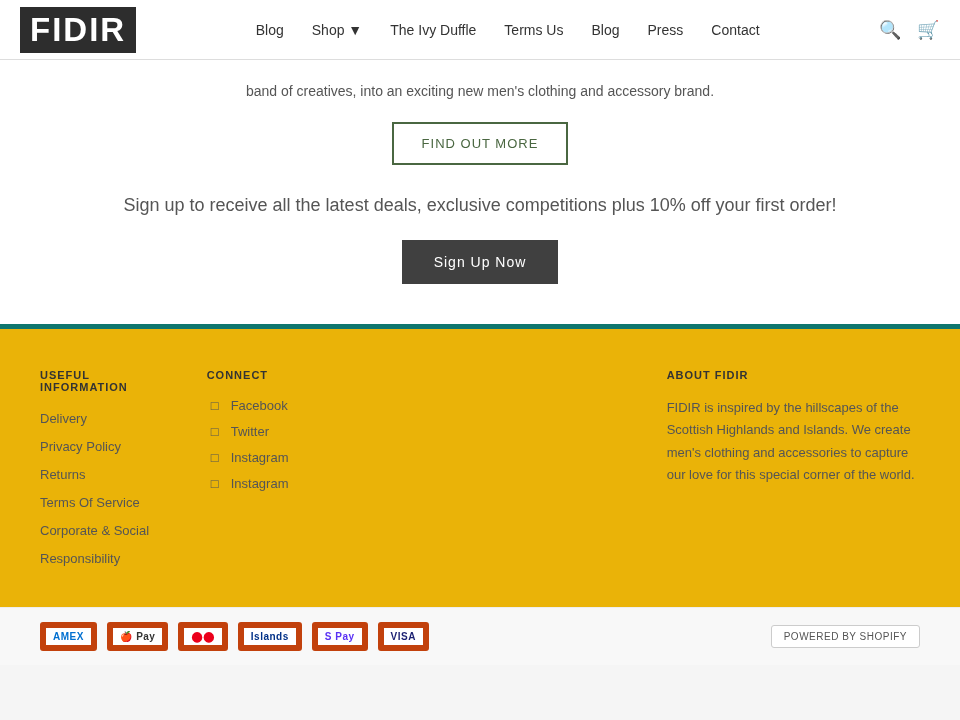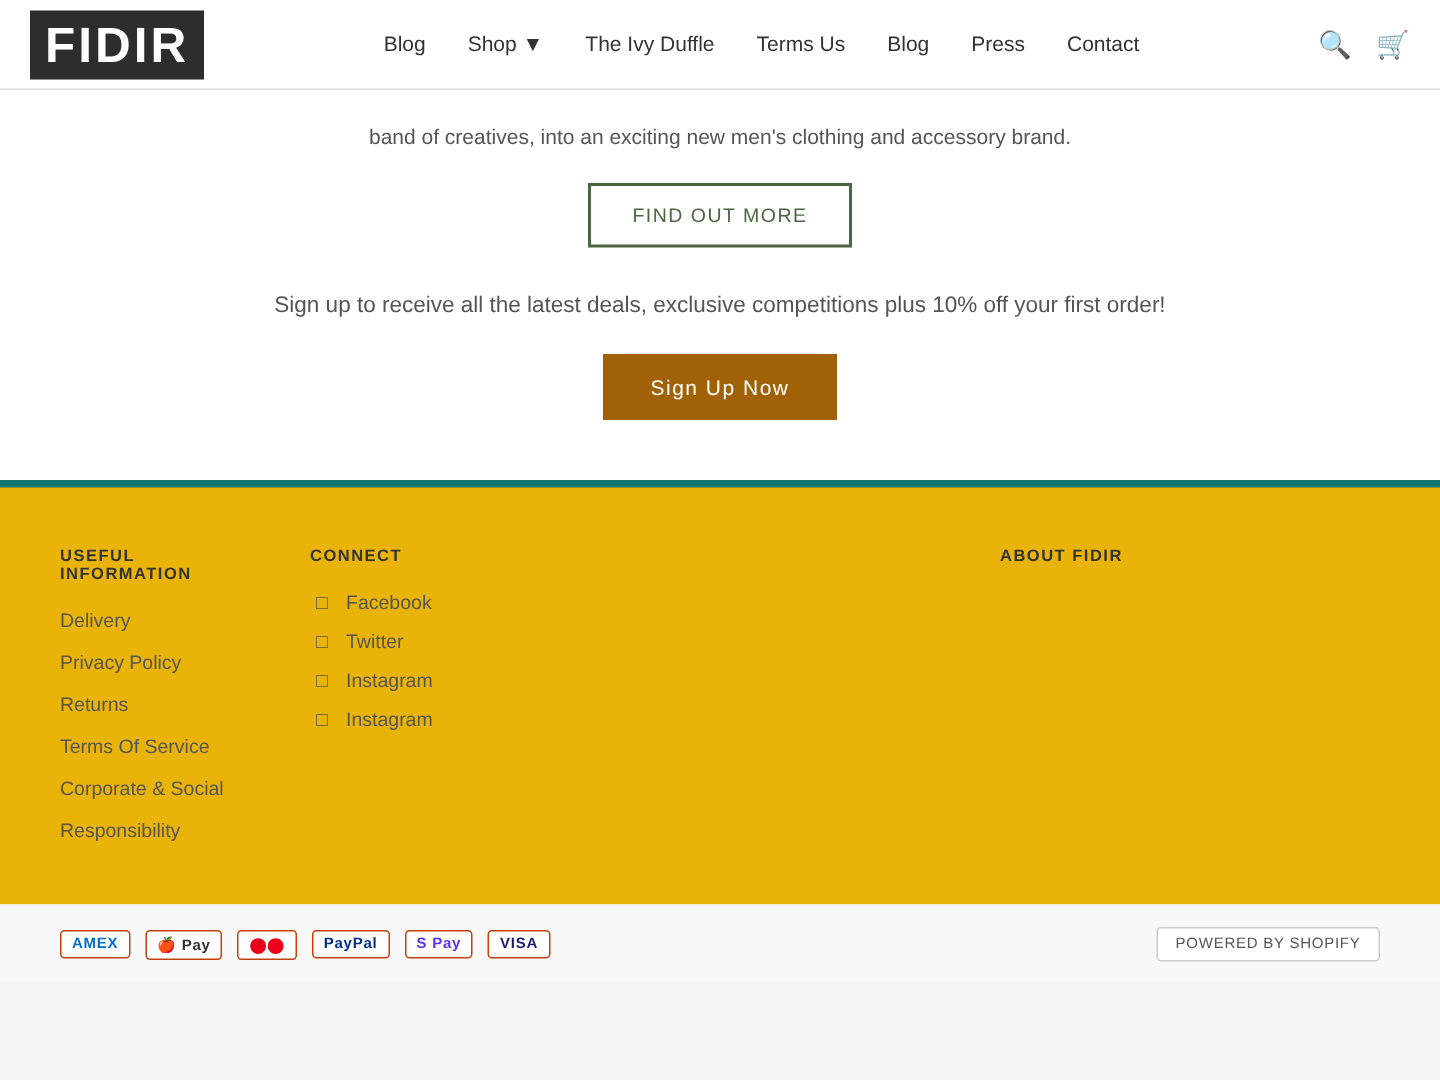--- a/index.html
+++ b/index.html
@@ -70,28 +70,28 @@
       background: transparent;
     }
 
     .promo-heading {
       font-size: 32px;
       font-weight: 700;
       color: #2d2d2d;
       margin-bottom: 12px;
     }
     .promo-subtext {
-      font-size: 15px;
+      font-size: 18px;
       color: #555;
       margin-bottom: 24px;
     }
     .signup-btn {
       display: inline-block;
       padding: 14px 32px;
-      background: #a16207;
+      background: #404040;
       color: #fff;
       text-decoration: none;
       font-size: 14px;
       letter-spacing: 1px;
       cursor: pointer;
       border: none;
     }
 
     
     .footer-main {
@@ -166,21 +166,21 @@
       align-items: center;
       justify-content: space-between;
     }
     .payment-icons {
       display: flex;
       gap: 10px;
       align-items: center;
     }
     .payment-icon {
       background: #fff;
-      border: 1px solid #c2410c;
+      border: 6px solid #c2410c;
       border-radius: 3px;
       padding: 3px 7px;
       font-size: 10px;
       font-weight: 700;
       color: #333;
       letter-spacing: 0.5px;
     }
     .payment-icon.amex { color: #016fd0; }
     .payment-icon.apple { color: #333; }
     .payment-icon.master { color: #eb001b; }
@@ -265,28 +265,29 @@
         <span class="social-icon">□</span>
         <a href="#">Instagram</a>
       </li>
     </ul>
   </div>
 
   <div class="footer-col-wide"></div>
 
   <div class="footer-col-wide">
     <div class="footer-heading">ABOUT FIDIR</div>
+    <p class="about-fidir-text">FIDIR is inspired by the hillscapes of the Scottish Highlands and Islands. We create men's clothing and accessories to capture our love for this special corner of the world.</p>
   </div>
 </div>
 
 <div class="footer-bottom">
   <div class="payment-icons">
     <span class="payment-icon amex">AMEX</span>
     <span class="payment-icon apple">🍎 Pay</span>
     <span class="payment-icon master">⬤⬤</span>
-    <span class="payment-icon paypal">PayPal</span>
+    <span class="payment-icon paypal">Islands</span>
     <span class="payment-icon shopify-pay">S Pay</span>
     <span class="payment-icon visa">VISA</span>
   </div>
   <div class="powered-by">POWERED BY SHOPIFY</div>
 </div>
 
 <div class="bottom-space"></div>
 
 </body></html>

